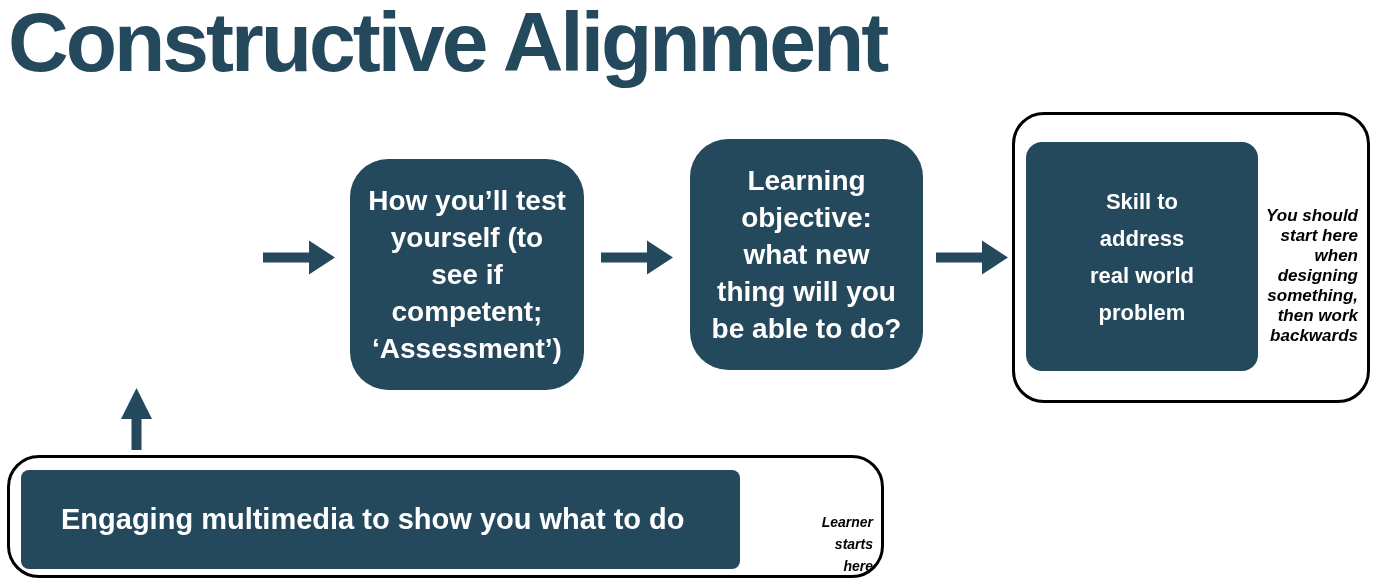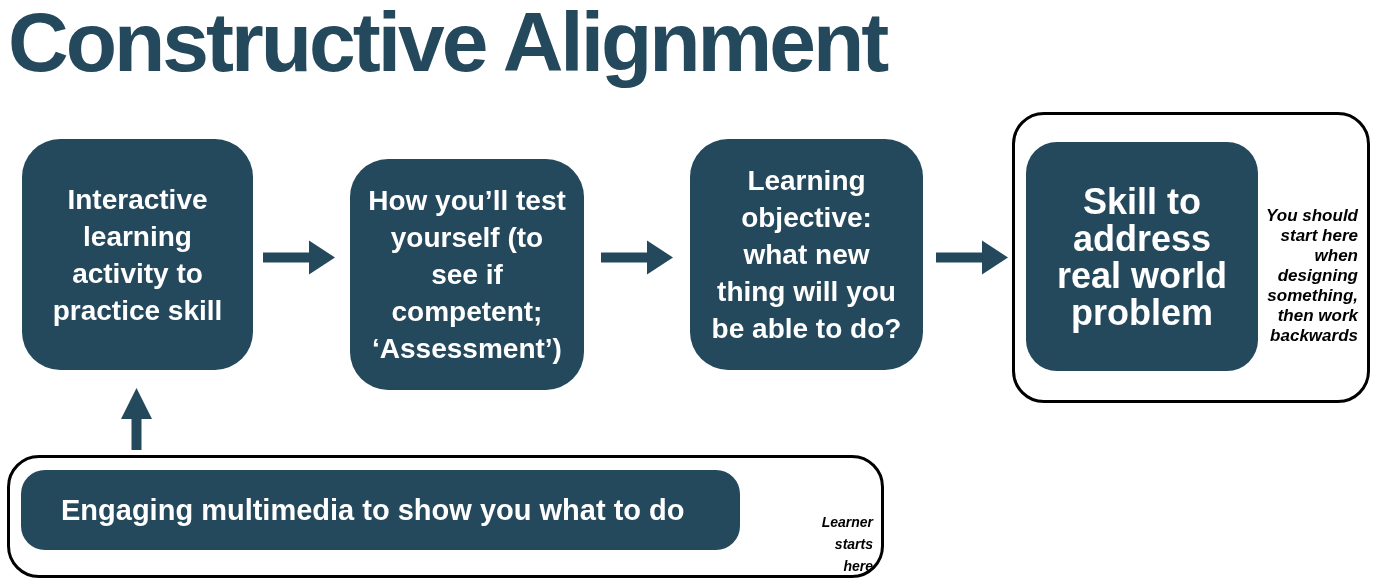--- a/index.html
+++ b/index.html
@@ -58,37 +58,37 @@
     border: 3px solid var(--border);
     border-radius: 32px;
   }
   .container-skill   { left: 1012px; top: 112px; width: 358px; height: 291px; }
   .container-learner { left: 7px;    top: 455px; width: 877px; height: 123px; }
 
   .box-4 {
     position: absolute;
     left: 11px; top: 27px; width: 232px; height: 229px;
     background: var(--teal);
-    border-radius: 31px;
+    border-radius: 16px;
     color: var(--text-on-teal);
     font-weight: bold;
-    font-size: 36px;
+    font-size: 22px;
     line-height: 37px;
     display: flex;
     align-items: center;
     justify-content: center;
     text-align: center;
     white-space: pre-line;
   }
 
   .box-multimedia {
     position: absolute;
-    left: 11px; top: 12px; width: 719px; height: 80px;
+    left: 11px; top: 12px; width: 719px; height: 99px;
     background: var(--teal);
-    border-radius: 24px;
+    border-radius: 8px;
     color: var(--text-on-teal);
     font-weight: bold;
     font-size: 29px;
     display: flex;
     align-items: center;
     padding-left: 40px;
     white-space: nowrap;
   }
 
   .annotation {
@@ -117,26 +117,20 @@
   .arrow-up { left: 121px; top: 388px; }
   .arrow-fill { fill: var(--teal); }
 </style>
 </head>
 <body>
 
 <div class="canvas">
 
   <h1 class="title">Constructive Alignment</h1>
 
-  <div class="box box-1">
-    <span>Interactive
-learning
-activity to
-practice skill</span>
-  </div>
 
   <div class="arrow arrow-1">
     <svg width="72" height="37" viewBox="0 0 72 37">
       <rect class="arrow-fill" x="0" y="13.5" width="47" height="10"></rect>
       <polygon class="arrow-fill" points="46,1.5 72,18.5 46,35.5"></polygon>
     </svg>
   </div>
 
   <div class="box box-2">
     <span>How you’ll test

